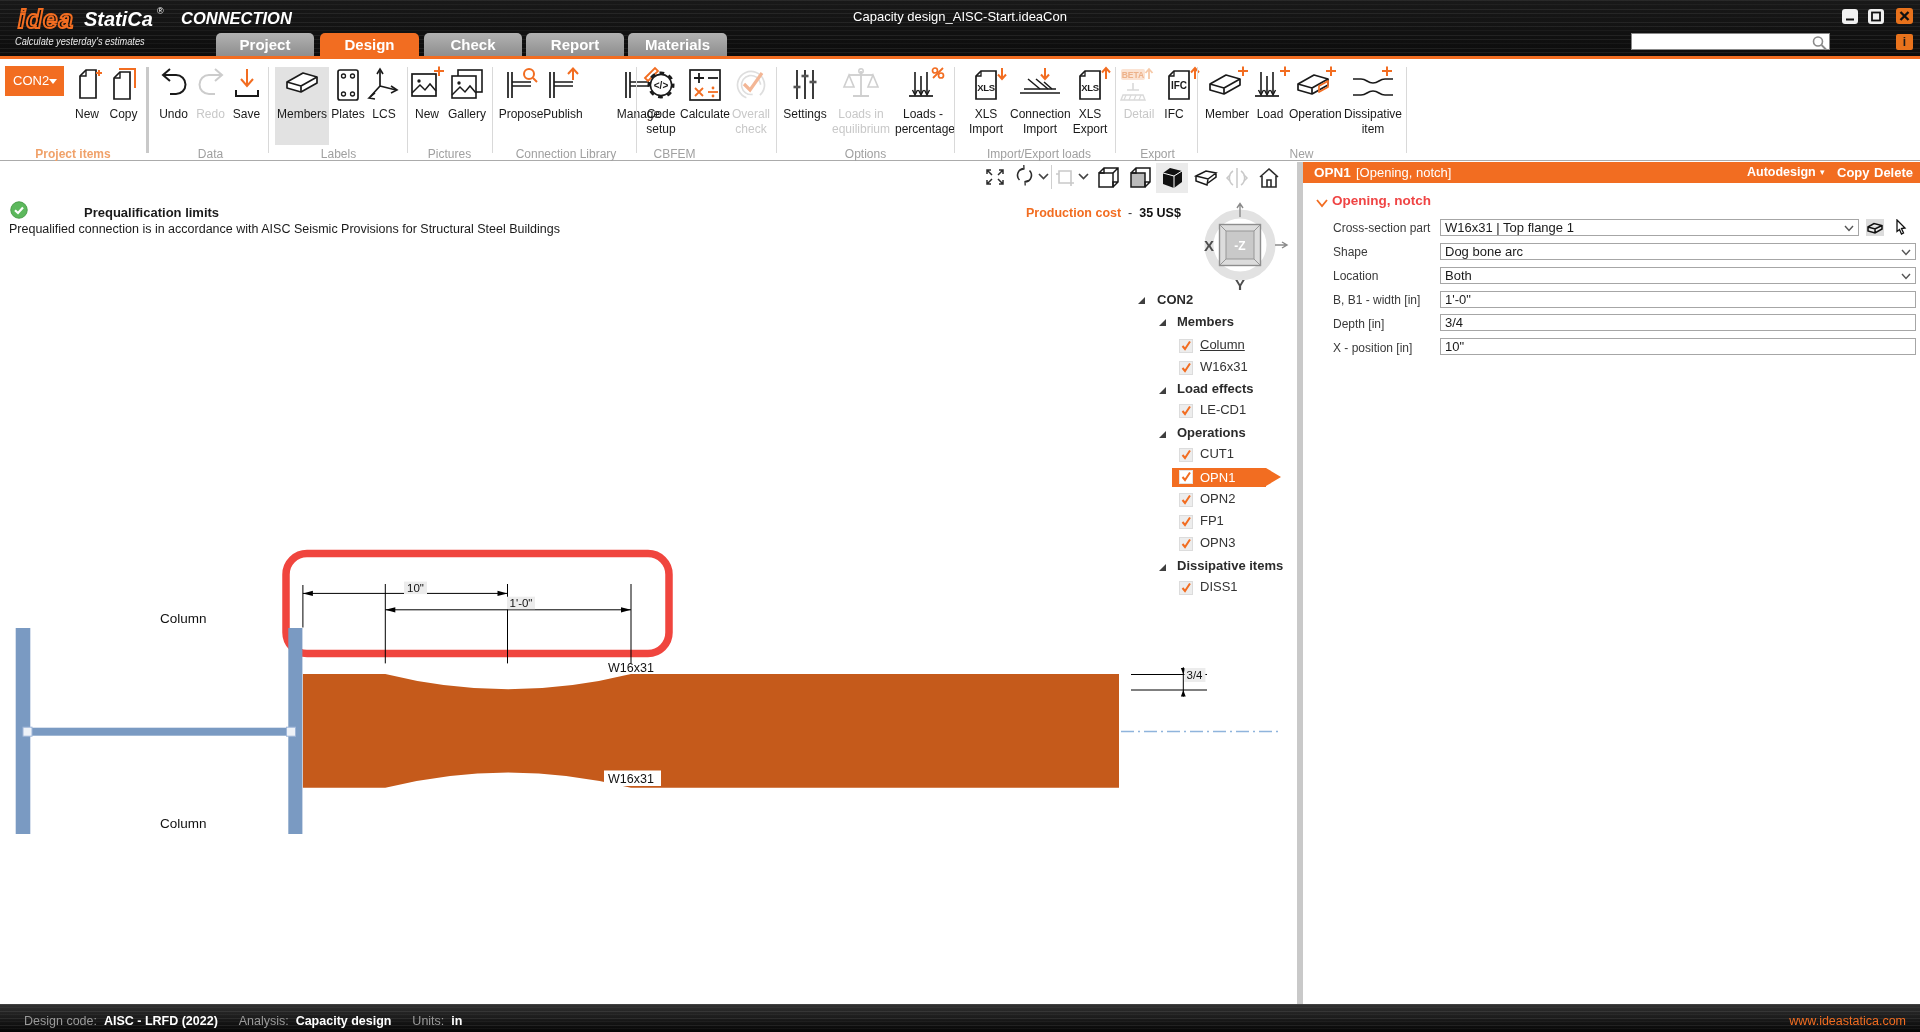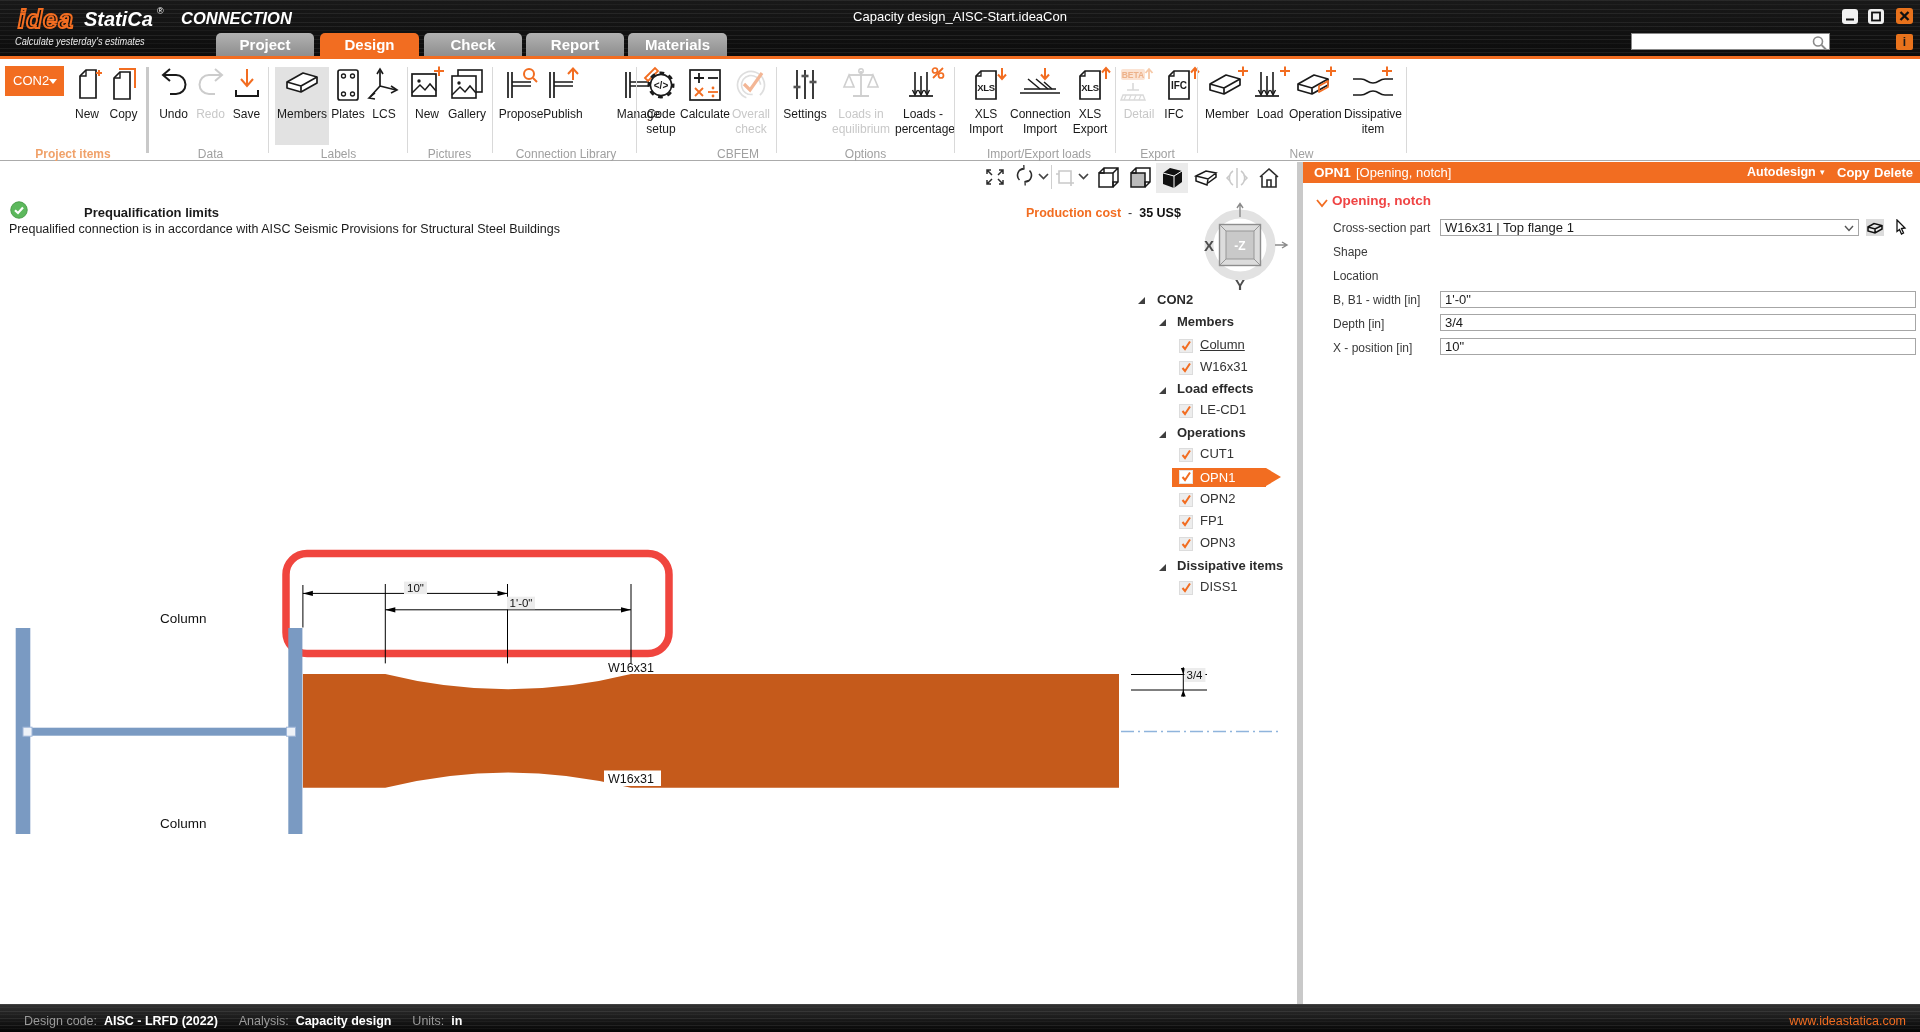--- a/index.html
+++ b/index.html
@@ -349,21 +349,21 @@
           <path d="M33 5 H43 M38 0.5 V10" stroke="#F26D21" stroke-width="2"></path>
         </svg>
       <div class="rlbl">Dissipative<br>item</div>
       </div>
     <div class="rsep" style="left:1406px;"></div>
     <div class="gname" style="left:20px;width:106px;color:#F0A169;font-weight:bold;">Project items</div>
     <div class="gname" style="left:163px;width:95px;">Data</div>
     <div class="gname" style="left:291px;width:95px;">Labels</div>
     <div class="gname" style="left:402px;width:95px;">Pictures</div>
     <div class="gname" style="left:496px;width:140px;">Connection Library</div>
-    <div class="gname" style="left:664px;width:95px;text-align:right;">CBFEM</div>
+    <div class="gname" style="left:627px;width:95px;">CBFEM</div>
     <div class="gname" style="left:818px;width:95px;">Options</div>
     <div class="gname" style="left:966px;width:146px;">Import/Export loads</div>
     <div class="gname" style="left:1110px;width:95px;">Export</div>
     <div class="gname" style="left:1254px;width:95px;">New</div>
   </div>
 
   <div id="canvas" class="abs">
 
     <svg class="abs" style="left:980px;top:1px;" width="310" height="30">
       <g stroke="#2c2c2c" fill="none" stroke-width="1.5">
@@ -570,21 +570,27 @@
     <div class="pinput" style="top:57px;width:419px;">W16x31 | Top flange 1<svg style="position:absolute;right:4px;top:5px;" width="10" height="7">
           <path d="M1 1 L5 5.5 L9 1" fill="none" stroke="#555" stroke-width="1.4"></path>
         </svg></div>
     <div class="abs" style="left:563px;top:57px;width:18px;height:17px;background:#dcdcdc;"><svg width="18" height="17">
           <path d="M2 8 L8 4.5 L16 6.5 L16 10 L9 14 L2 12 Z M2 8 L9 10 L16 6.5 M9 10 V14" fill="#eee" stroke="#111" stroke-width="1.5"></path>
         </svg></div>
     <div class="abs" style="left:591px;top:57px;"><svg width="14" height="17">
           <path d="M3 1 L11 9 L7.5 9.5 L9.5 14 L7.5 15 L5.5 10.5 L3 12.5 Z" fill="#fff" stroke="#111" stroke-width="1.3"></path>
         </svg></div>
     <div class="prow-label" style="top:83px;">Shape</div>
+    <div class="pinput" style="top:81px;width:476px;">Dog bone arc<svg style="position:absolute;right:4px;top:5px;" width="10" height="7">
+          <path d="M1 1 L5 5.5 L9 1" fill="none" stroke="#555" stroke-width="1.4"></path>
+        </svg></div>
     <div class="prow-label" style="top:107px;">Location</div>
+    <div class="pinput" style="top:105px;width:476px;">Both<svg style="position:absolute;right:4px;top:5px;" width="10" height="7">
+          <path d="M1 1 L5 5.5 L9 1" fill="none" stroke="#555" stroke-width="1.4"></path>
+        </svg></div>
     <div class="prow-label" style="top:131px;">B, B1 - width [in]</div>
     <div class="pinput" style="top:129px;width:476px;">1'-0"</div>
     <div class="prow-label" style="top:155px;">Depth [in]</div>
     <div class="pinput" style="top:152px;width:476px;">3/4</div>
     <div class="prow-label" style="top:179px;">X - position [in]</div>
     <div class="pinput" style="top:176px;width:476px;">10"</div>
   </div>
 
   <div id="statusbar" class="abs">
     <span style="position:absolute;left:24px;top:10px;">Design code:&nbsp; <b>AISC - LRFD (2022)</b>

